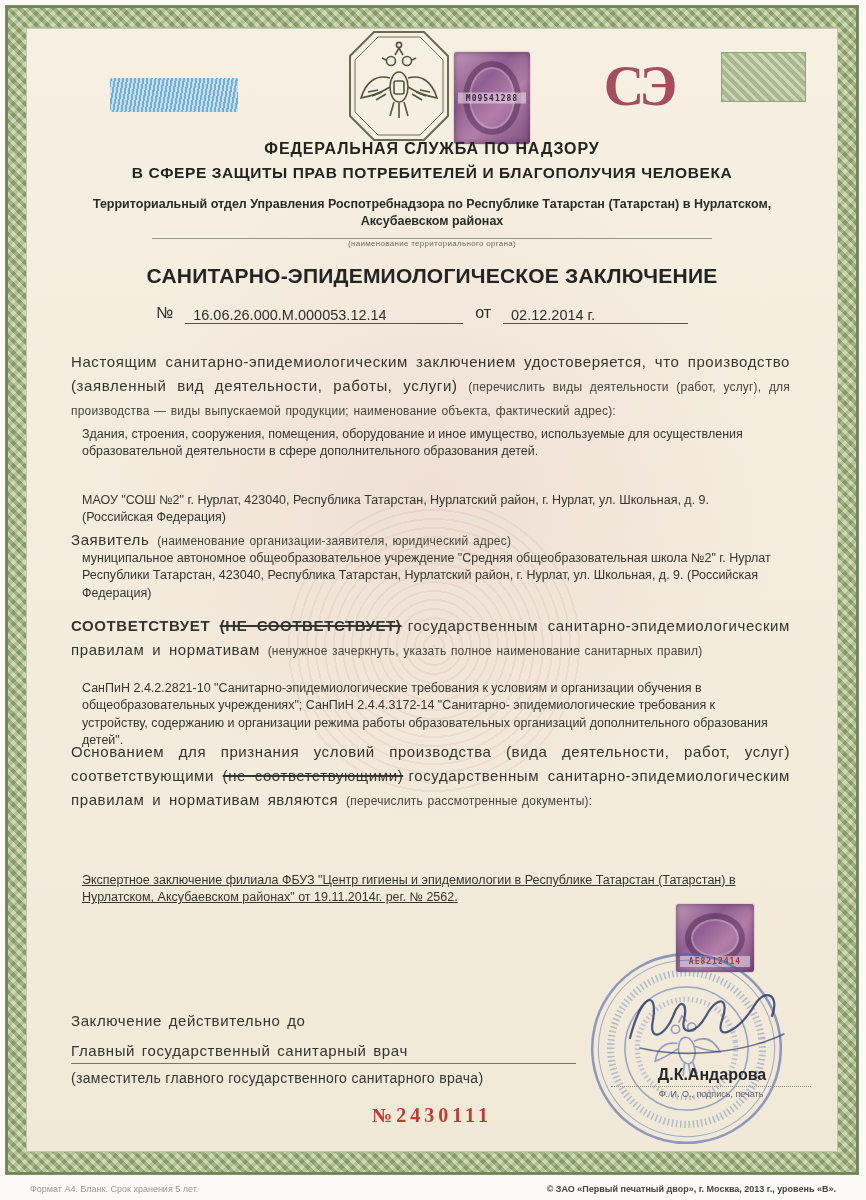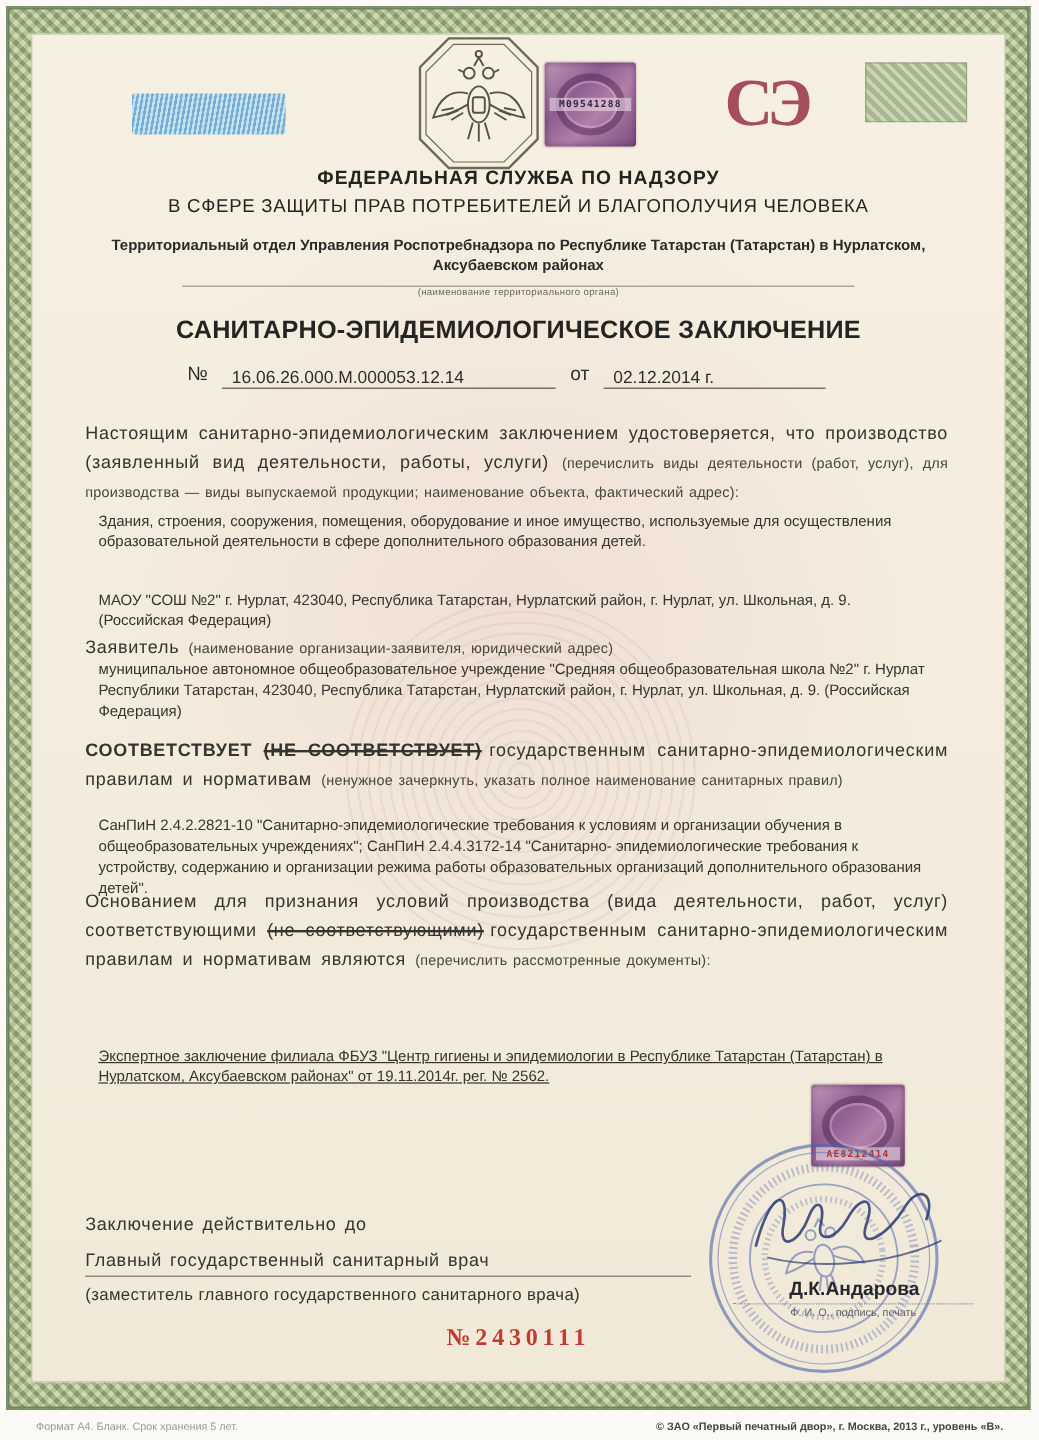--- a/index.html
+++ b/index.html
@@ -21,34 +21,34 @@
   .deco-blue{left:84px;top:50px;width:128px;height:34px;border-radius:2px;opacity:.85;filter:blur(.4px);
     background:repeating-linear-gradient(100deg, rgba(88,158,208,.95) 0 2px, rgba(182,221,240,.95) 2px 4px);}
   .deco-green{right:32px;top:24px;width:85px;height:50px;opacity:.9;
     background:repeating-linear-gradient(45deg,#9fb188 0 4px,#c8d4ae 4px 7px);
     box-shadow:inset 0 0 0 1px #87996e;}
   .emblem{left:322px;top:2px;width:102px;height:112px;}
   .holo{border-radius:3px;box-shadow:inset 0 0 6px rgba(60,20,60,.55), 0 0 2px rgba(80,40,80,.4);
     background:linear-gradient(135deg,#c29ab8 0%,#8f5f92 35%,#b27fa8 60%,#7c4f7e 100%);}
   .holo::before{content:"";position:absolute;inset:9px;border-radius:50%;
     border:6px solid rgba(70,30,70,.45);box-shadow:inset 0 0 0 2px rgba(230,200,230,.35);}
-  .holo-top{left:428px;top:24px;width:76px;height:70px;}
+  .holo-top{left:428px;top:24px;width:76px;height:92px;}
   .holo-right{left:650px;top:876px;width:78px;height:68px;}
   .holo-num{position:absolute;left:4px;right:4px;top:50%;transform:translateY(-50%);
     background:rgba(232,218,232,.6);font:700 8px "DejaVu Sans Mono",monospace;
     color:#3f2140;text-align:center;letter-spacing:1px;padding:1px 0;}
   .holo-right .holo-num{top:auto;bottom:5px;transform:none;color:#b3352c;}
   .se-logo{left:556px;top:28px;width:112px;height:64px;text-align:center;
     font-family:"Liberation Serif",serif;font-weight:700;font-size:56px;line-height:60px;
     color:rgba(148,42,64,.82);letter-spacing:-5px;}
   .watermark{left:258px;top:468px;width:300px;height:300px;border-radius:50%;opacity:.3;
     background:repeating-radial-gradient(circle, rgba(170,120,120,.35) 0 2px, transparent 2px 9px);}
   
   .agency1{top:112px;left:0;right:0;text-align:center;font-weight:700;font-size:16px;letter-spacing:.9px;color:#24241f;}
-  .agency2{top:136px;left:0;right:0;text-align:center;font-weight:400;font-size:15.5px;letter-spacing:.6px;color:#24241f;}
+  .agency2{top:136px;left:0;right:0;text-align:center;font-weight:700;font-size:15.5px;letter-spacing:.6px;color:#24241f;}
   .territorial{top:168px;left:58px;right:58px;text-align:center;font-size:12.5px;font-weight:600;line-height:1.35;color:#2b2b27;}
   .org-caption{top:210px;left:0;right:0;text-align:center;}
   .org-caption .rule{width:560px;margin:0 auto;border-top:1px solid #97978a;}
   .org-caption .cap{font-size:8px;color:#6b6b60;letter-spacing:.3px;}
   .doc-title{top:236px;left:0;right:0;text-align:center;font-weight:700;font-size:21px;letter-spacing:.2px;color:#242422;}
   
   .number-row{top:276px;left:130px;right:150px;display:flex;align-items:flex-end;gap:12px;}
   .number-row .lbl{font-size:16px;color:#2e2e2a;padding-bottom:2px;}
   .fill-cell{border-bottom:1px solid #55554c;text-align:left;font-size:14.5px;color:#2e2e2a;padding:0 8px 0;}
   .grow2{flex:1.55;} .grow1{flex:1;}

